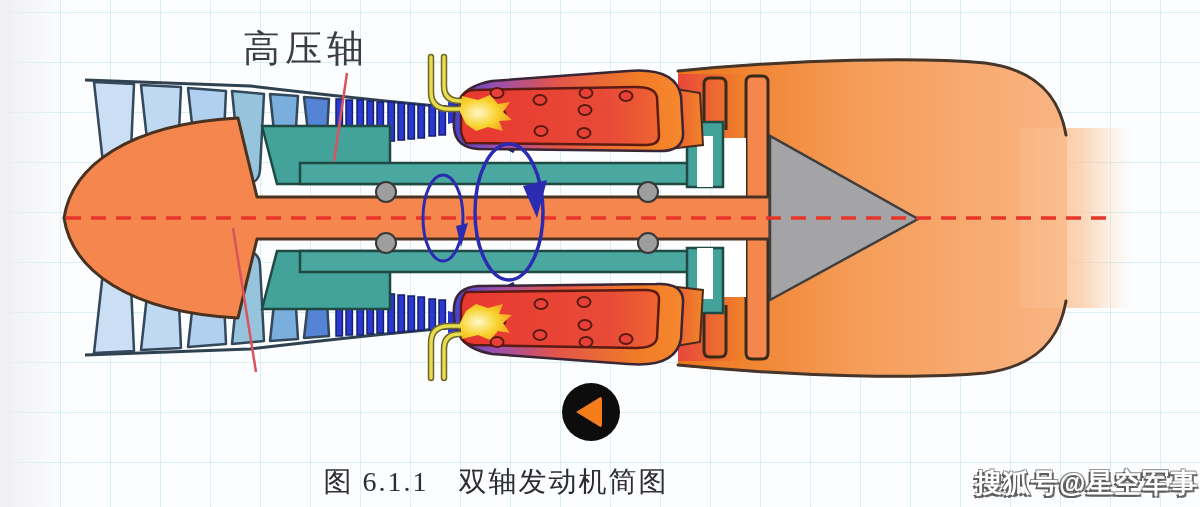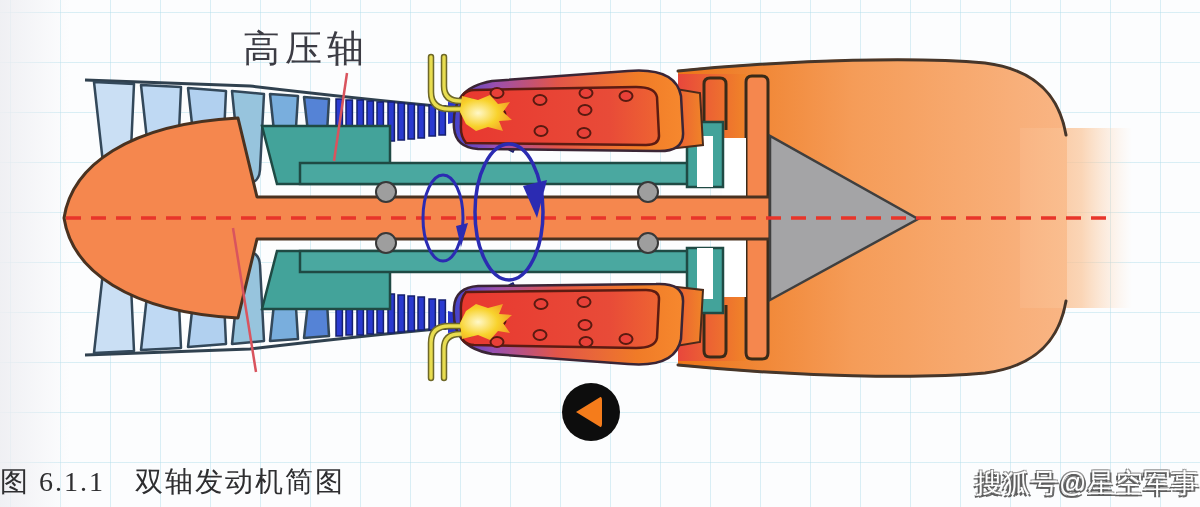--- a/index.html
+++ b/index.html
@@ -14,26 +14,26 @@
     background-size:100% 100%,50px 50px,50px 50px;
     background-position:0 0,10px 12px,10px 12px;
   }
   .stage svg{position:absolute;left:0;top:0;}
   .cn-label{
     position:absolute;color:#3c3c44;
     font-family:"Liberation Serif","DejaVu Serif",serif;
     font-size:37px;letter-spacing:5px;font-weight:500;white-space:nowrap;
   }
   .caption{
-    position:absolute;left:0;top:463px;width:992px;text-align:left;
+    position:absolute;left:0;top:463px;width:992px;text-align:center;
     color:#2e2e30;font-family:"Liberation Serif","DejaVu Serif",serif;
     font-size:28px;letter-spacing:2px;white-space:nowrap;
   }
   .watermark{
-    position:absolute;left:975px;top:465px;color:#ffffff;font-weight:normal;
+    position:absolute;left:975px;top:465px;color:#ffffff;font-weight:bold;
     font-size:27px;letter-spacing:1px;white-space:nowrap;
     text-shadow:-2px 2px 0 #5c5c5c,2px 2px 0 #6a6a6a,1px -1px 0 #9a9a9a,-1px -1px 0 #8a8a8a;
   }
   .play-btn{
     position:absolute;left:562px;top:383px;width:58px;height:58px;border-radius:50%;
     background:#0d0d0d;cursor:pointer;
   }
   .play-btn .tri{
     position:absolute;left:14px;top:13px;width:0;height:0;
     border-top:16px solid transparent;border-bottom:16px solid transparent;

